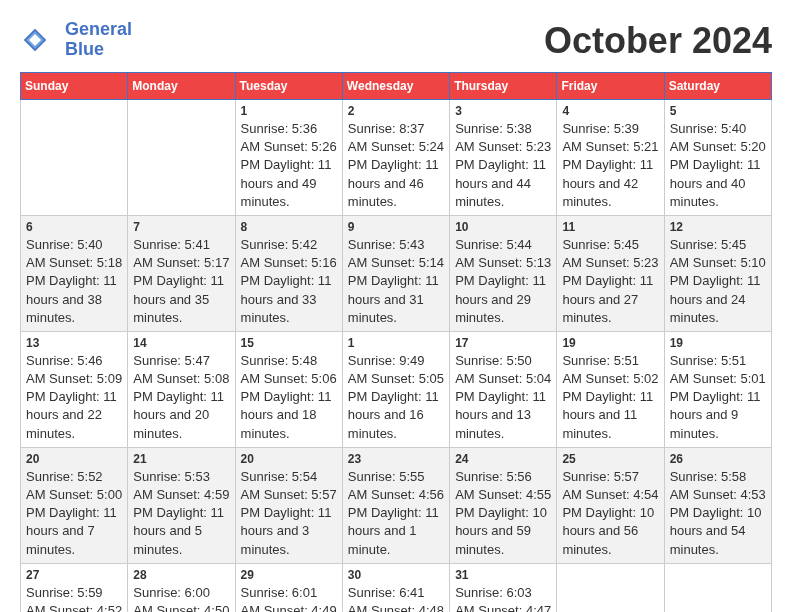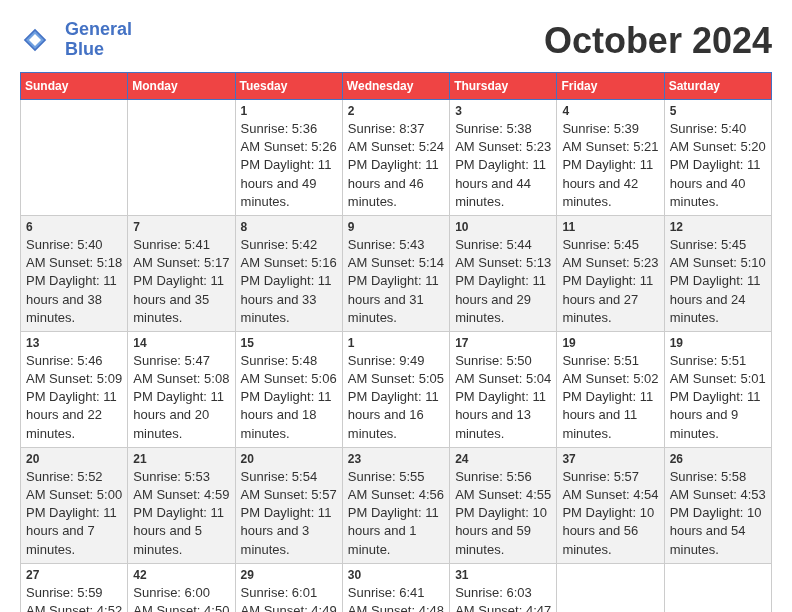--- a/index.html
+++ b/index.html
@@ -270,41 +270,41 @@
 Sunset: 4:56 PM
 Daylight: 11 hours and 1 minute.</div>
         </td>
         <td>
           <div class="day-number">24</div>
           <div class="day-info">Sunrise: 5:56 AM
 Sunset: 4:55 PM
 Daylight: 10 hours and 59 minutes.</div>
         </td>
         <td>
-          <div class="day-number">37</div>
+          <div class="day-number">25</div>
           <div class="day-info">Sunrise: 5:57 AM
 Sunset: 4:54 PM
 Daylight: 10 hours and 56 minutes.</div>
         </td>
         <td>
           <div class="day-number">26</div>
           <div class="day-info">Sunrise: 5:58 AM
 Sunset: 4:53 PM
 Daylight: 10 hours and 54 minutes.</div>
         </td>
       </tr>
       <tr>
         <td>
           <div class="day-number">27</div>
           <div class="day-info">Sunrise: 5:59 AM
 Sunset: 4:52 PM
 Daylight: 10 hours and 52 minutes.</div>
         </td>
         <td>
-          <div class="day-number">42</div>
+          <div class="day-number">28</div>
           <div class="day-info">Sunrise: 6:00 AM
 Sunset: 4:50 PM
 Daylight: 10 hours and 50 minutes.</div>
         </td>
         <td>
           <div class="day-number">29</div>
           <div class="day-info">Sunrise: 6:01 AM
 Sunset: 4:49 PM
 Daylight: 10 hours and 48 minutes.</div>
         </td>

